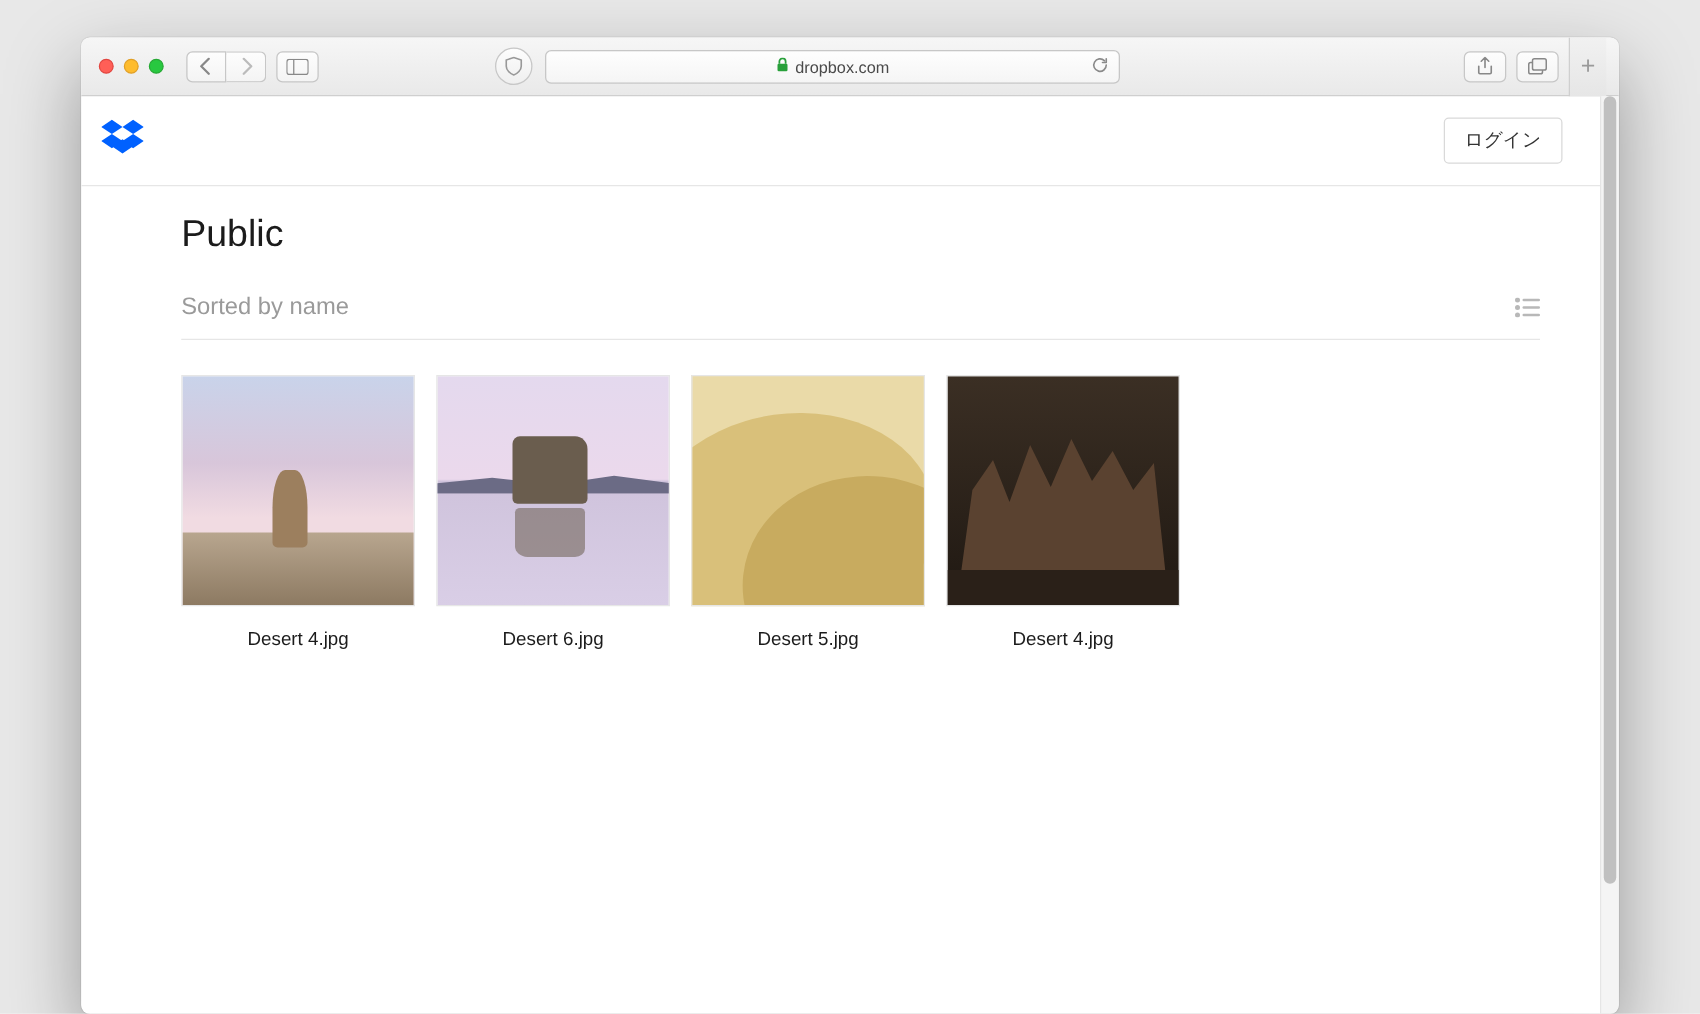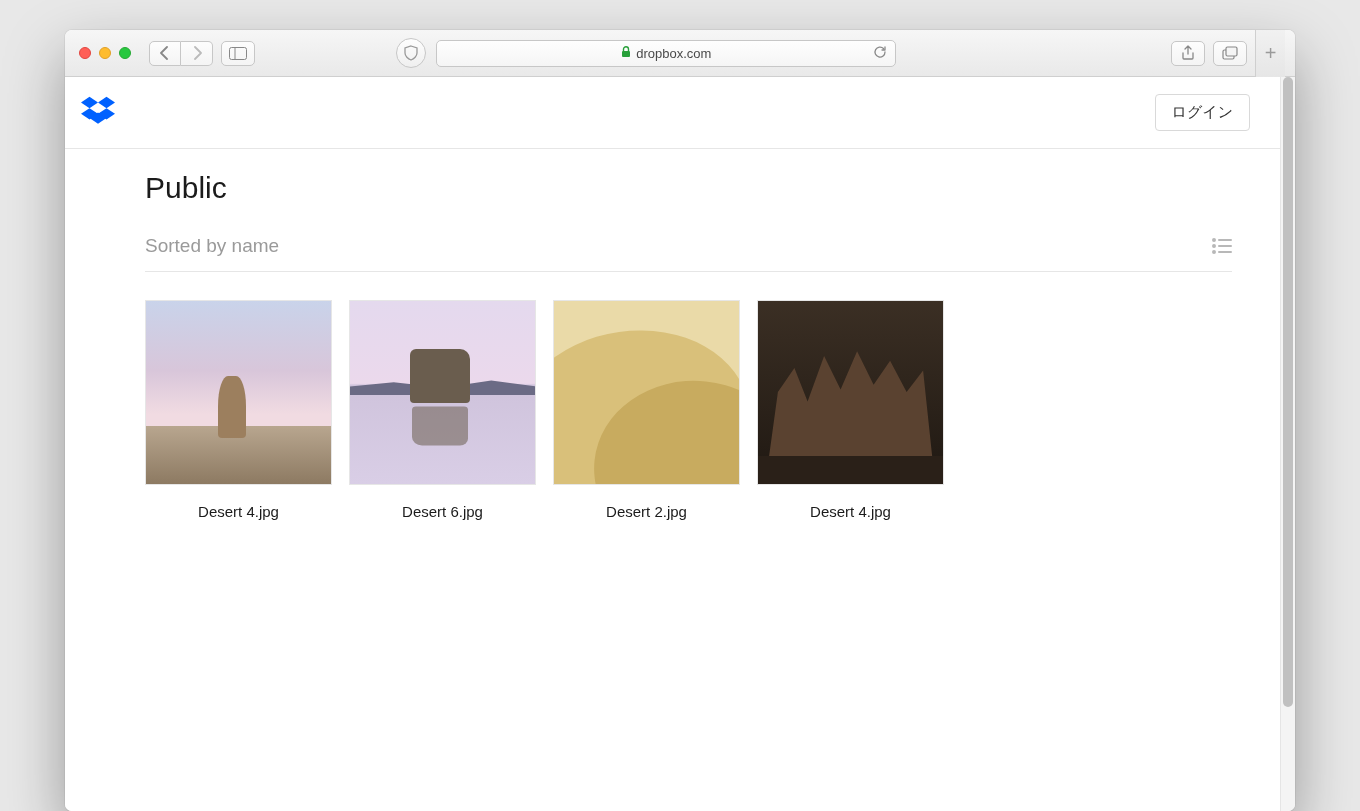--- a/index.html
+++ b/index.html
@@ -312,21 +312,21 @@
             <div class="thumb t3">
                 <div class="rock"></div>
                 <div class="refl"></div>
               </div>
             <div class="file-name">Desert 6.jpg</div>
           </div>
 
 
           <div class="file-item">
             <div class="thumb t5"></div>
-            <div class="file-name">Desert 2.jpg</div>
+            <div class="file-name">Desert 5.jpg</div>
           </div>
 
 
           <div class="file-item">
             <div class="thumb t7"></div>
             <div class="file-name">Desert 4.jpg</div>
           </div>
 
         </div>
       </div>

